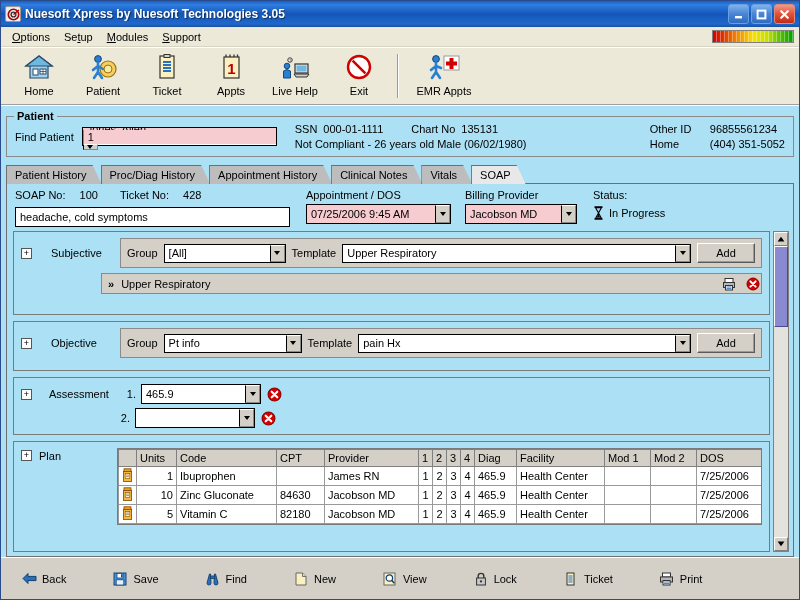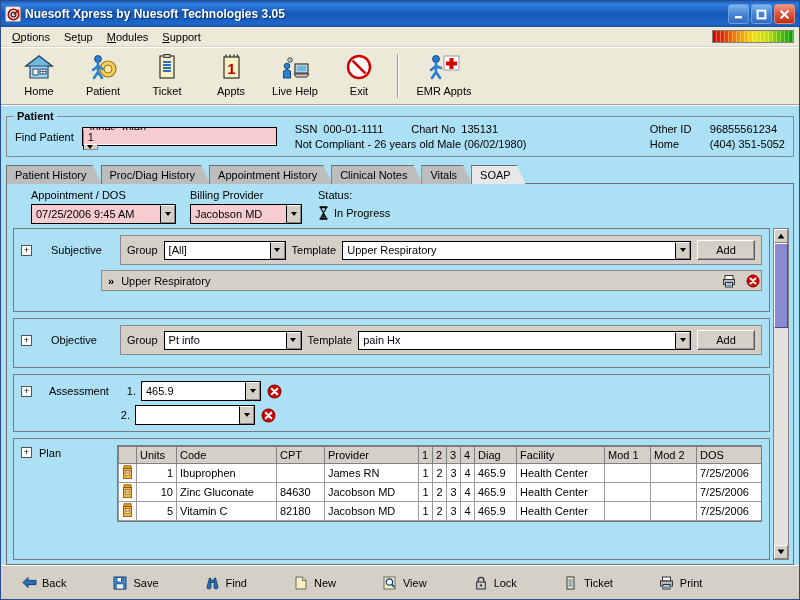--- a/index.html
+++ b/index.html
@@ -249,21 +249,21 @@
   table.plan td {
     border:1px solid #9a9a9a; padding:1px 3px; height:16px;
     background:#fff; white-space:nowrap; overflow:hidden;
   }
   td.c-right { text-align:right; }
   td.c-ctr { text-align:center; }
   td.sel { background:#00e000; }
   td.iconcell { background:#d4d0c8; padding:0; text-align:center; }
   
   .bottombar {
-    height: 34px; flex: 0 0 auto;
+    height: 42px; flex: 0 0 auto;
     background: #d4d0c8;
     border-top: 1px solid #fff;
     display:flex; align-items:center;
     padding-left: 14px; gap: 0;
   }
   .bbtn { display:flex; align-items:center; gap:5px; padding: 3px 12px 3px 6px; cursor:default; font-size:11px; }
   .bbtn .bic { width:16px;height:16px;display:flex;align-items:center;justify-content:center; }
   .sp { width: 28px; }
   svg { shape-rendering: geometricPrecision; }
 </style>
@@ -455,20 +455,29 @@
         </div>
       <div class="tab active">
           <span>SOAP</span>
         </div>
       <div class="tabline"></div>
     </div>
 
     <div class="panel">
 
       <div class="soap-head">
+        <div class="sh-col" style="flex:0 0 auto">
+          <div class="sh-topline">
+            <span class="sh-label">SOAP No:</span>
+            <span class="sh-label" style="margin-left:-22px">100</span>
+            <span class="sh-label" style="margin-left:-14px">Ticket No:</span>
+            <span class="sh-label" style="margin-left:-22px">428</span>
+          </div>
+          <div class="txtinput" style="width:275px">headache, cold symptoms</div>
+        </div>
 
         <div class="sh-col" style="margin-left:16px">
           <div class="sh-label">Appointment / DOS</div>
           <div class="combo2" style="width:145px">
             <div class="val">07/25/2006 9:45 AM</div>
             <div class="arrowbtn">
                 <span class="carat"></span>
               </div>
           </div>
         </div>

